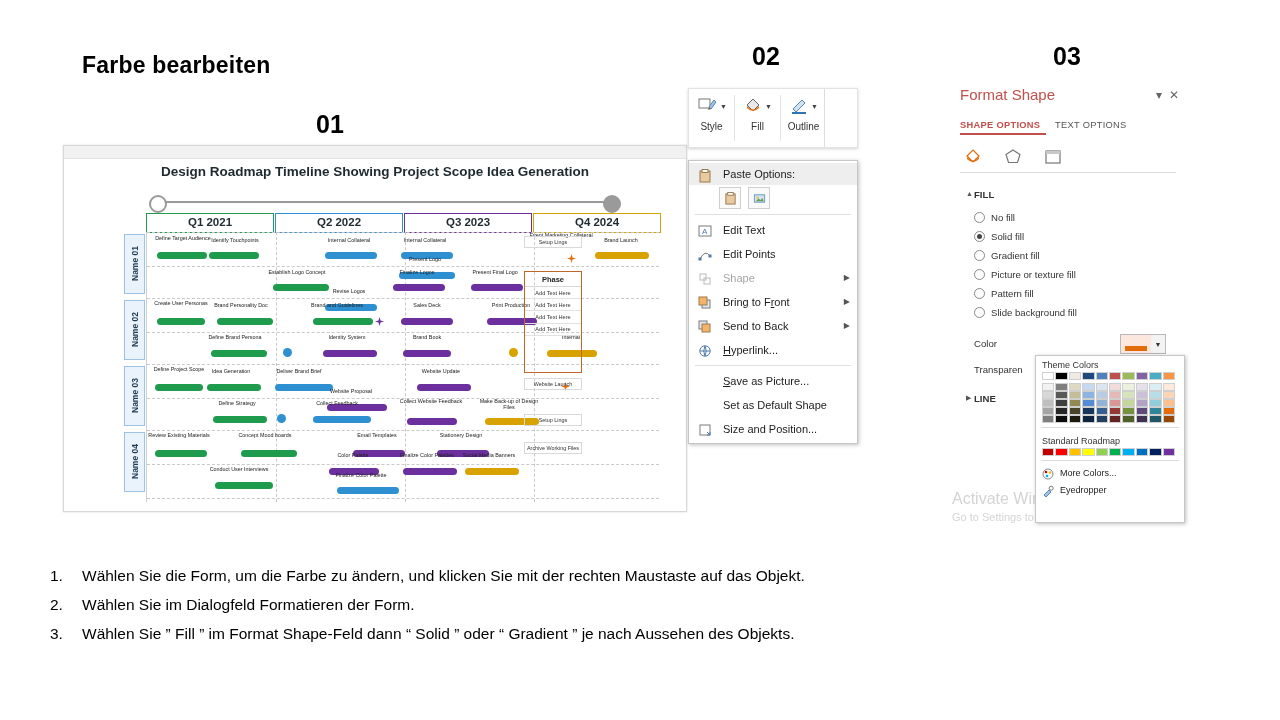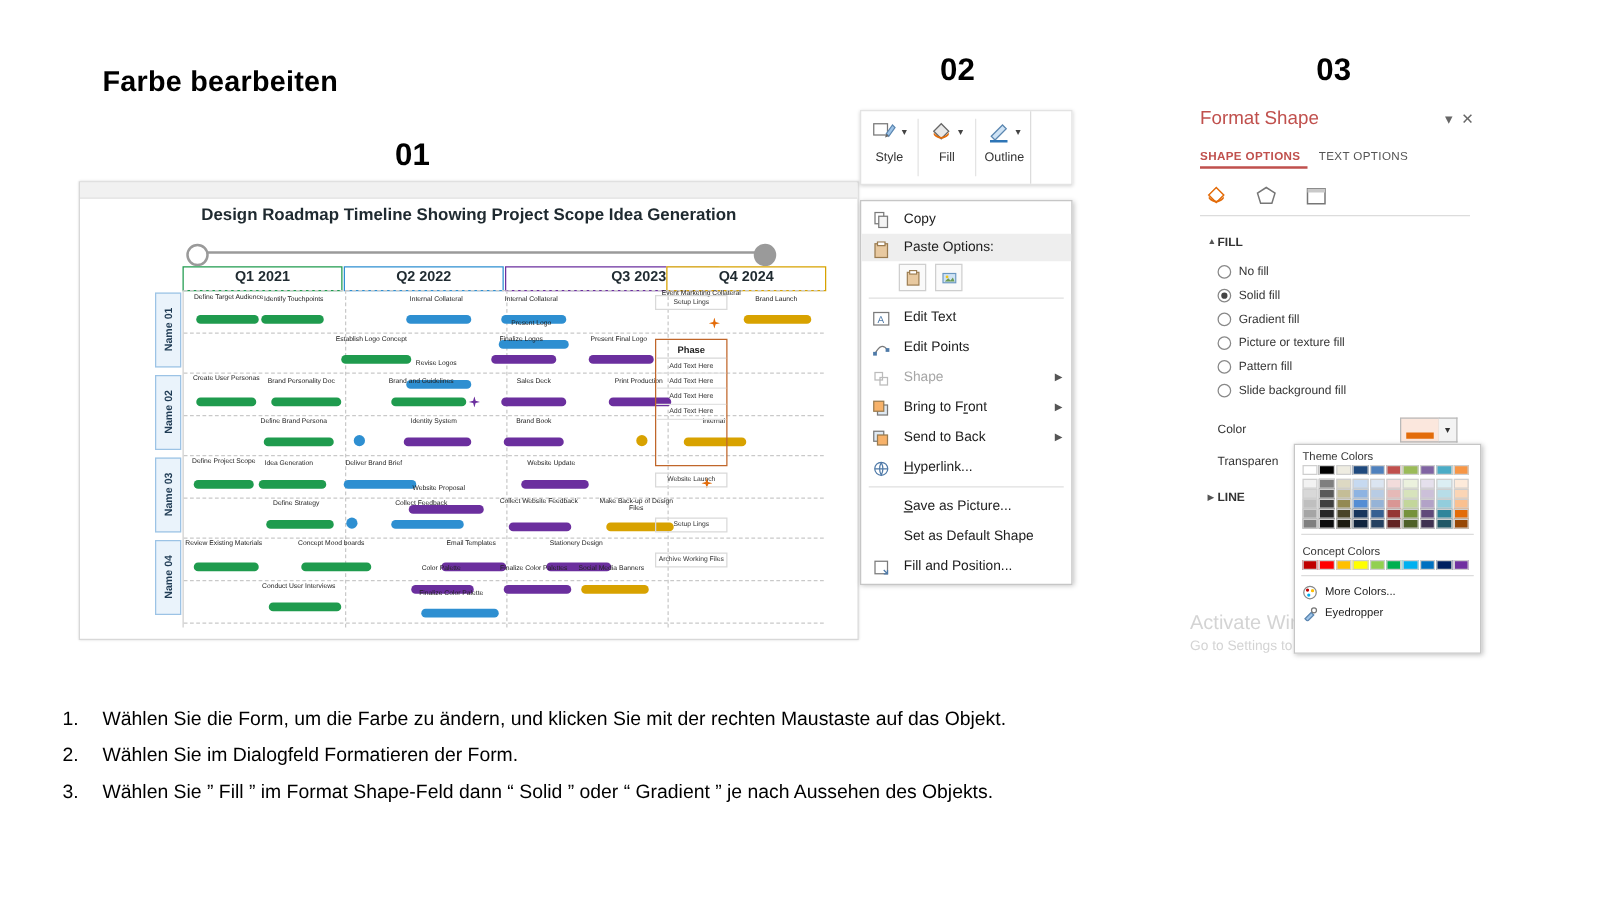--- a/index.html
+++ b/index.html
@@ -60,21 +60,21 @@
   #timeline-arrow .dot.right { right: 0; background: #9a9a9a; }
 
   .qtr-row { position: absolute; left: 82px; top: 67px; width: 512px; height: 18px; }
   .qtr {
     position: absolute; top: 0; height: 18px; line-height: 17px;
     text-align: center; font-size: 11.5px; font-weight: bold; color: #1f2a30;
     background: #ffffff; border: 1.6px solid #888;
   }
   .qtr.q1 { left: 0;    width: 126px; border-color: #1f9b4e; }
   .qtr.q2 { left: 129px; width: 126px; border-color: #2e8fd1; }
-  .qtr.q3 { left: 258px; width: 126px; border-color: #6b2f9e; padding-left: 43px; }
+  .qtr.q3 { left: 258px; width: 126px; border-color: #6b2f9e; }
   .qtr.q4 { left: 387px; width: 126px; border-color: #d8a200; }
 
   #grid-area {
     position: absolute; left: 82px; top: 86px; width: 512px; height: 270px;
     border-left: 1px solid #cfcfcf;
   }
   .hline {
     position: absolute; left: 0; width: 512px; height: 0;
     border-top: 1px dashed #c9c9c9;
   }
@@ -443,29 +443,20 @@
       <span class="caret">▼</span>
     </span>
     <span class="cap">Outline</span>
   </div>
   <div class="bigsep"></div>
 </div>
 
 <div class="abs" id="context-menu">
 
 
-  <div class="cm-item">
-    <span class="ico">
-      <svg width="14" height="14" viewBox="0 0 14 14">
-          <rect x="2" y="1" width="7" height="9" fill="#fff" stroke="#7a7a7a"></rect>
-          <rect x="5" y="4" width="7" height="9" fill="#f4f4f4" stroke="#7a7a7a"></rect>
-        </svg>
-    </span>
-    <span>Copy</span>
-  </div>
 
   <div class="cm-item label-row">
     <span class="ico">
       <svg width="14" height="14" viewBox="0 0 14 14">
           <rect x="2" y="2" width="10" height="11" fill="#e8c9a0" stroke="#9a7b4f"></rect>
           <rect x="4" y="0.5" width="6" height="3" fill="#fff" stroke="#9a7b4f"></rect>
         </svg>
     </span>
     <span>Paste Options:</span>
   </div>
@@ -564,21 +555,21 @@
     <span>Set as Default Shape</span>
   </div>
 
   <div class="cm-item">
     <span class="ico">
       <svg width="14" height="14" viewBox="0 0 14 14">
           <rect x="2" y="2" width="10" height="10" fill="none" stroke="#7a7a7a"></rect>
           <path d="M9 9 L12 12 M12 9 L12 12 L9 12" stroke="#4f7aa8" fill="none"></path>
         </svg>
     </span>
-    <span>Fill and Position...</span>
+    <span>Size and Position...</span>
   </div>
 
 </div>
 
 <div class="abs" id="format-pane">
   <div id="fp-title">Format Shape</div>
   <div id="fp-min">▾</div>
   <div id="fp-close">✕</div>
 
   <div id="fp-tabs">
@@ -726,21 +717,21 @@
       <div class="sw" style="background: rgb(29, 27, 16);"></div>
       <div class="sw" style="background: rgb(15, 36, 62);"></div>
       <div class="sw" style="background: rgb(36, 64, 97);"></div>
       <div class="sw" style="background: rgb(99, 36, 35);"></div>
       <div class="sw" style="background: rgb(79, 97, 40);"></div>
       <div class="sw" style="background: rgb(63, 49, 81);"></div>
       <div class="sw" style="background: rgb(32, 88, 103);"></div>
       <div class="sw" style="background: rgb(151, 72, 6);"></div>
     </div>
   <div class="tc-sep"></div>
-  <div class="hdr">Concept Colors</div>
+  <div class="hdr">Standard Roadmap</div>
   <div class="swatch-grid" id="tc-std">
       <div class="sw" style="background: rgb(192, 0, 0);"></div>
       <div class="sw" style="background: rgb(255, 0, 0);"></div>
       <div class="sw" style="background: rgb(255, 192, 0);"></div>
       <div class="sw" style="background: rgb(255, 255, 0);"></div>
       <div class="sw" style="background: rgb(146, 208, 80);"></div>
       <div class="sw" style="background: rgb(0, 176, 80);"></div>
       <div class="sw" style="background: rgb(0, 176, 240);"></div>
       <div class="sw" style="background: rgb(0, 112, 192);"></div>
       <div class="sw" style="background: rgb(0, 32, 96);"></div>

